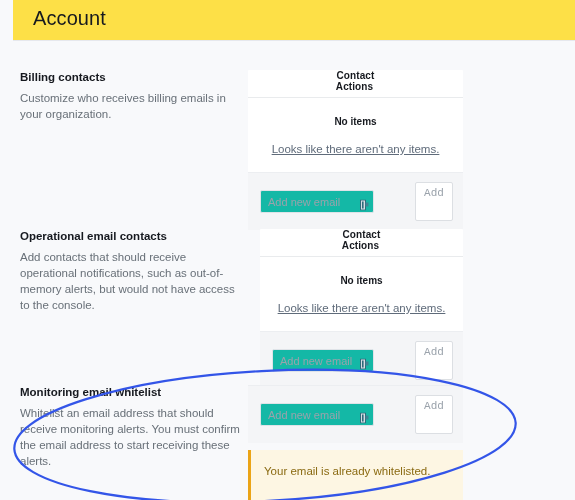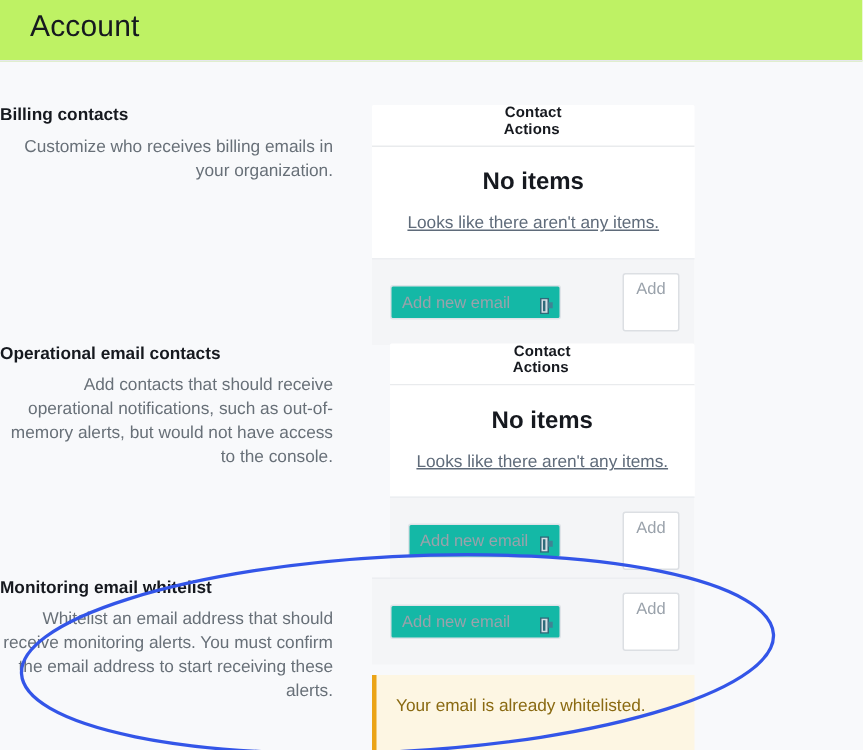--- a/index.html
+++ b/index.html
@@ -12,24 +12,25 @@
     overflow: hidden;
     background: #f8f9fb;
     font-family: "Liberation Sans", sans-serif;
     -webkit-font-smoothing: antialiased;
     color: #303b50;
     position: relative;
   }
 
   
   .page-header {
-    background: #bef264;
+    background: #fde047;
     padding: 0;
     border-bottom: 1px solid #e6e8ed;
     position: relative;
+    margin-left: 13px;
   }
   .page-title {
     font-size: 20px;
     font-weight: 400;
     color: #16191f;
     margin: 0;
     padding: 7px 0 10px 20px;
     letter-spacing: 0.1px;
   }
   .tabs {
@@ -53,36 +54,36 @@
     font-weight: 400;
   }
   .section {
     display: flex;
     align-items: flex-start;
     padding: 0;
   }
   .section-left {
     width: 248px;
     flex: 0 0 248px;
+    padding-left: 20px;
     box-sizing: border-box;
   }
   .section-heading {
     font-size: 11.5px;
     font-weight: bold;
     color: #16191f;
     margin: 0 0 6px 0;
     line-height: 14px;
   }
   .section-desc {
     font-size: 11.5px;
     color: #687078;
     line-height: 16px;
     margin: 0;
     max-width: 222px;
-    text-align: right;
   }
 
   .section-right {
     flex: 1 1 auto;
     padding-right: 112px;
     box-sizing: border-box;
   }
 
   .table-card {
     background: #ffffff;
@@ -105,21 +106,21 @@
   .col-header.actions {
     padding-right: 2px;
   }
 
   .empty-state {
     text-align: center;
     padding: 17px 0 16px 0;
     background: #ffffff;
   }
   .empty-title {
-    font-size: 16px;
+    font-size: 10px;
     font-weight: bold;
     color: #16191f;
     margin: 0 0 13px 0;
     line-height: 14px;
   }
   .empty-sub {
     font-size: 11.5px;
     color: #5f6b7a;
     margin: 0;
     line-height: 14px;
@@ -171,21 +172,21 @@
     box-sizing: border-box;
     border: 1px solid #dcdfe3;
     border-radius: 2px;
     background: #ffffff;
     color: #9aa2ab;
     font-size: 11px;
     line-height: 21px;
     text-align: center;
     padding: 0 8px;
     cursor: default;
-    font-family: Liberation Sans, sans-serif;
+    font-family: Liberation Mono, monospace;
   }
 
   .alert-warning {
     margin-top: 7px;
     background: #fdf6e3;
     border-left: 3px solid #eba417;
     padding: 11px 12px 24px 13px;
     box-sizing: border-box;
   }
   .alert-text {

